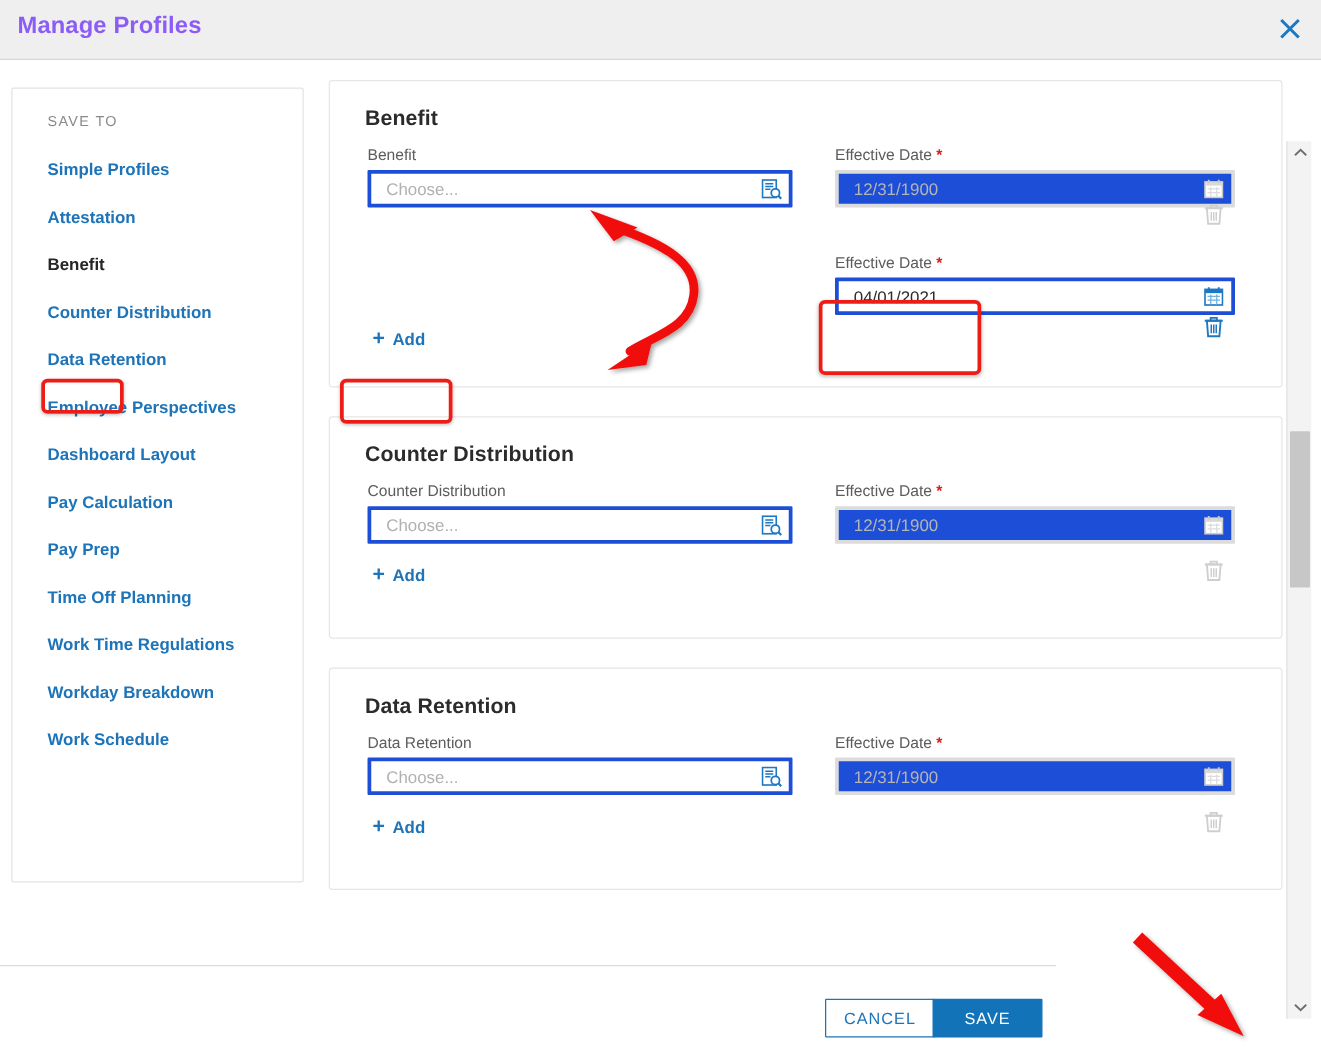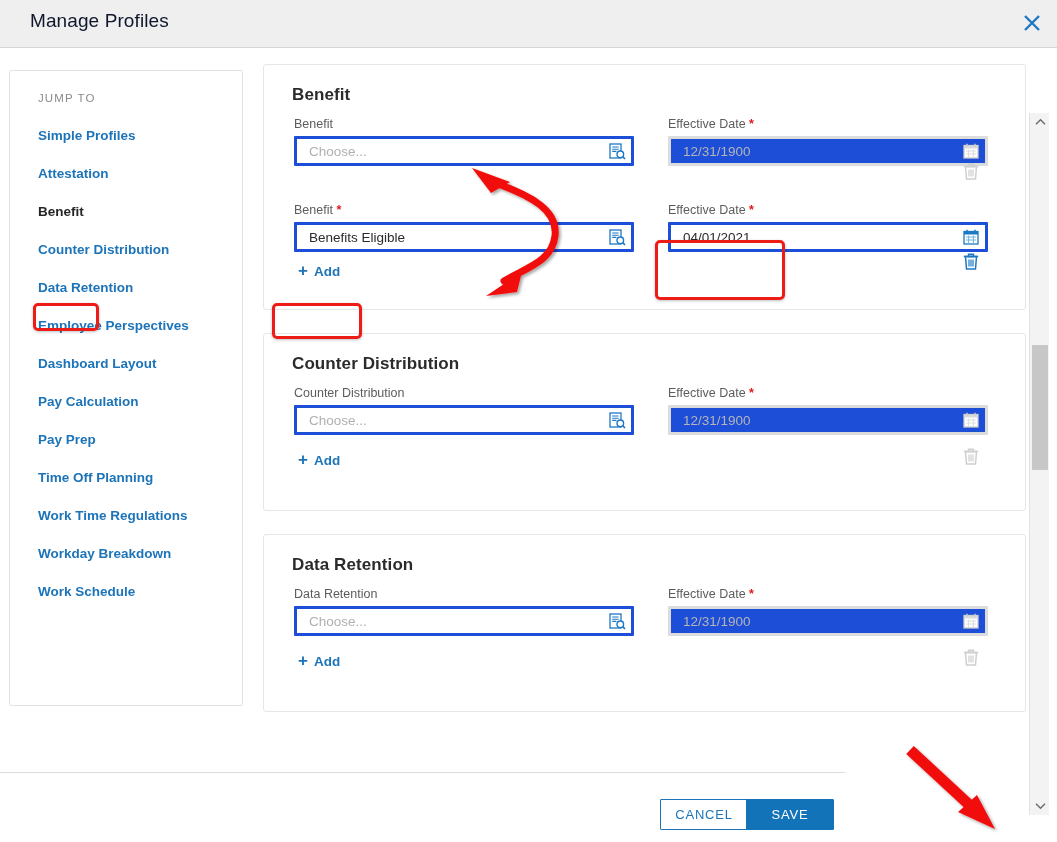--- a/index.html
+++ b/index.html
@@ -22,24 +22,23 @@
     position: absolute;
     left: 0; top: 0;
     width: 1057px; height: 48px;
     background: #efefef;
     border-bottom: 1px solid #d6d6d6;
   }
   .dlg-title {
     position: absolute;
     left: 14px; top: 10px;
     font-size: 19px;
-    color: #0f172a;
-    font-weight: 400;
+    color: #8b5cf6;
+    font-weight: 700;
     letter-spacing: .1px;
-    margin-left: 16px;
   }
   .close-btn {
     position: absolute;
     right: 8px; top: 6px;
     width: 34px; height: 34px;
     display: flex; align-items: center; justify-content: center;
     cursor: pointer;
   }
   .close-btn svg { display: block; }
 
@@ -281,21 +280,21 @@
     <div class="close-btn">
       <svg width="20" height="20" viewBox="0 0 20 20">
         <path d="M3 3 L17 17 M17 3 L3 17" stroke="#1d78c4" stroke-width="2.4" fill="none"></path>
       </svg>
     </div>
   </div>
 
   <div class="dlg-body">
 
     <div class="sidebar">
-      <div class="jump-to">JUMP TO</div>
+      <div class="jump-to">SAVE TO</div>
       <div class="nav-list">
         <div class="nav-item">Simple Profiles</div>
         <div class="nav-item">Attestation</div>
         <div class="nav-item active">Benefit</div>
         <div class="nav-item">Counter Distribution</div>
         <div class="nav-item">Data Retention</div>
         <div class="nav-item">Employee Perspectives</div>
         <div class="nav-item">Dashboard Layout</div>
         <div class="nav-item">Pay Calculation</div>
         <div class="nav-item">Pay Prep</div>
@@ -345,34 +344,20 @@
             <svg width="20" height="20" viewBox="0 0 20 20">
               <path d="M4.5 5.5h11l-1 12.5h-9z" fill="none" stroke="#cfcfcf" stroke-width="1.5"></path>
               <path d="M2.8 5.5h14.4" stroke="#cfcfcf" stroke-width="1.6"></path>
               <path d="M7.5 3.2h5v2.3h-5z" fill="none" stroke="#cfcfcf" stroke-width="1.4"></path>
               <path d="M8 8.5v7M10 8.5v7M12 8.5v7" stroke="#cfcfcf" stroke-width="1.2"></path>
             </svg>
           </div>
         </div>
 
         <div class="field-row" style="height:70px;">
-          <div class="field left">
-            <span class="f-label"><span>Benefit</span> <span class="req">*</span></span>
-            <div class="f-input">
-              <span class="val">Benefits Eligible</span>
-              <span class="f-icon">
-                <svg width="17" height="17" viewBox="0 0 17 17">
-                  <rect x="1" y="1" width="11" height="14" fill="#ffffff" stroke="#1d78c4" stroke-width="1.3"></rect>
-                  <path d="M3.2 4h6.4M3.2 6.2h6.4M3.2 8.4h4.2" stroke="#1d78c4" stroke-width="1.1"></path>
-                  <circle cx="11.3" cy="11.3" r="3.3" fill="#ffffff" stroke="#1d78c4" stroke-width="1.4"></circle>
-                  <path d="M13.7 13.7l2.3 2.3" stroke="#1d78c4" stroke-width="1.7"></path>
-                </svg>
-              </span>
-            </div>
-          </div>
           <div class="field right">
             <span class="f-label"><span>Effective Date</span> <span class="req">*</span></span>
             <div class="f-input">
               <span class="val">04/01/2021</span>
               <span class="f-icon">
                 <svg width="16" height="16" viewBox="0 0 16 16">
                   <rect x="1" y="2.5" width="14" height="12.5" fill="#ffffff" stroke="#1d78c4" stroke-width="1.3"></rect>
                   <rect x="1" y="2.5" width="14" height="3" fill="#1d78c4"></rect>
                   <path d="M4 .8v2.6M12 .8v2.6" stroke="#1d78c4" stroke-width="1.5"></path>
                   <path d="M3 8h10M3 11h10M5.6 6.5v8M10.4 6.5v8" stroke="#6fb3e0" stroke-width="1"></path>

